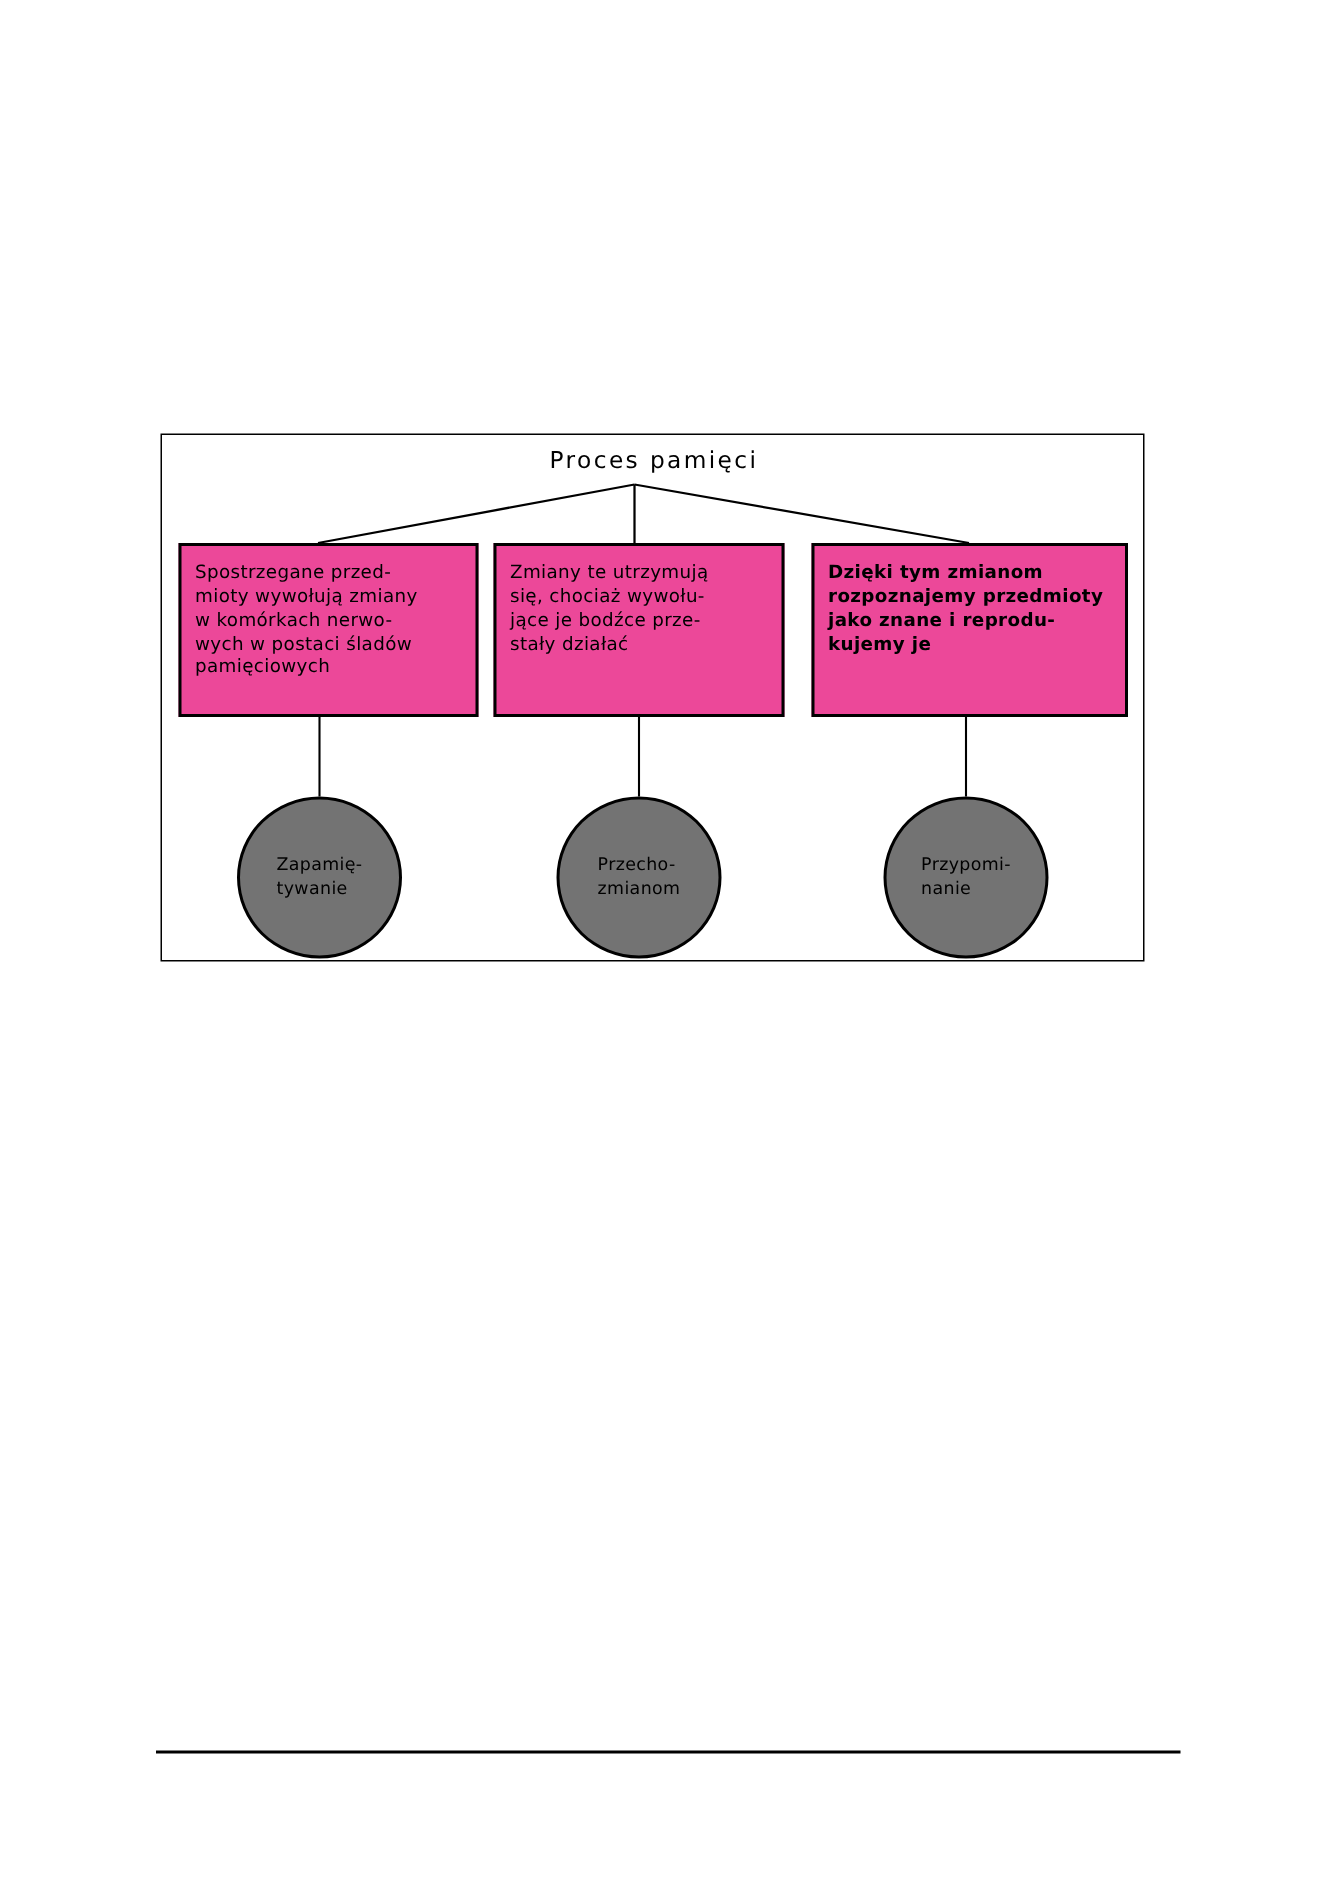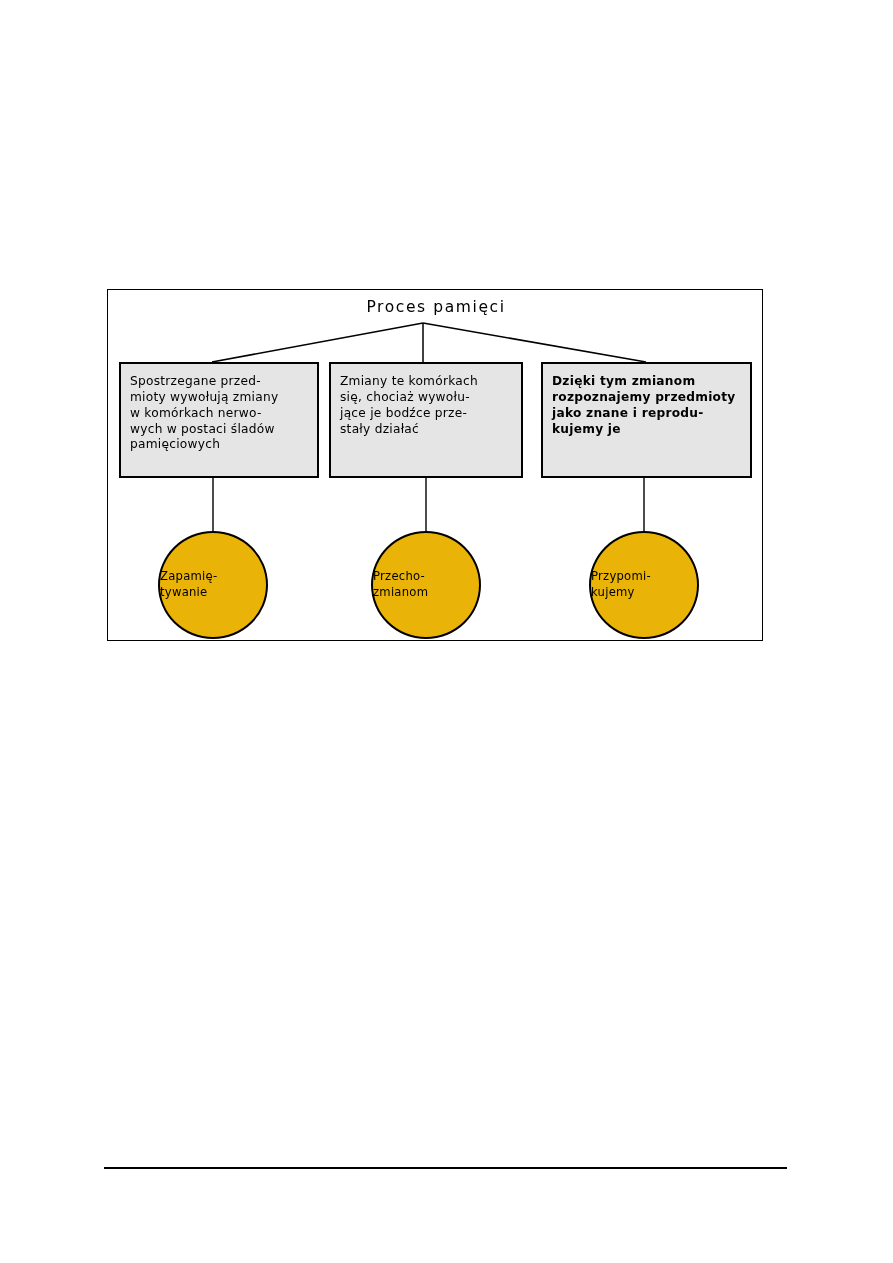--- a/index.html
+++ b/index.html
@@ -57,44 +57,45 @@
     width: 656px;
     height: 352px;
     pointer-events: none;
   }
 
   
   .node-box {
     position: absolute;
     border: 2.1px solid #000;
     box-sizing: border-box;
-    background: #e5e5e5;
+    background: #ec4899;
     padding: 10px 0 0 9px;
   }
   .node-box .box-text {
     font-size: 12.2px;
     line-height: 1.30;
     letter-spacing: 0.25px;
     white-space: pre-line;
     font-family: "DejaVu Sans", "Liberation Sans", sans-serif;
   }
 
   #box-1 { left: 11px;  top: 72px;  width: 200px; height: 116px; }
   #box-2 { left: 221px; top: 72px;  width: 194px; height: 116px; }
   #box-3 { left: 433px; top: 72px;  width: 211px; height: 116px; font-weight: bold; }
 
   
   .node-circle {
     position: absolute;
     border: 2.1px solid #000;
     border-radius: 50%;
     box-sizing: border-box;
-    background: #eab308;
+    background: #737373;
     display: flex;
     align-items: center;
+    justify-content: center;
   }
   .node-circle .circle-text {
     font-size: 11.6px;
     line-height: 1.38;
     letter-spacing: 0.25px;
     white-space: pre-line;
     text-align: left;
     font-family: "DejaVu Sans", "Liberation Sans", sans-serif;
   }
 
@@ -136,21 +137,21 @@
 
     <div class="node-box" id="box-1">
       <div class="box-text">Spostrzegane przed-
 mioty wywołują zmiany
 w komórkach nerwo-
 wych w postaci śladów
 pamięciowych</div>
     </div>
 
     <div class="node-box" id="box-2">
-      <div class="box-text">Zmiany te komórkach
+      <div class="box-text">Zmiany te utrzymują
 się, chociaż wywołu-
 jące je bodźce  prze-
 stały działać</div>
     </div>
 
     <div class="node-box" id="box-3">
       <div class="box-text">Dzięki tym zmianom
 rozpoznajemy przedmioty
 jako znane i reprodu-
 kujemy je</div>
@@ -161,20 +162,20 @@
 tywanie</div>
     </div>
 
     <div class="node-circle" id="circle-2">
       <div class="circle-text">Przecho-
 zmianom</div>
     </div>
 
     <div class="node-circle" id="circle-3">
       <div class="circle-text">Przypomi-
-kujemy</div>
+nanie</div>
     </div>
 
   </div>
 
   <div id="footer-rule"></div>
 
 </div>
 
 </body></html>

